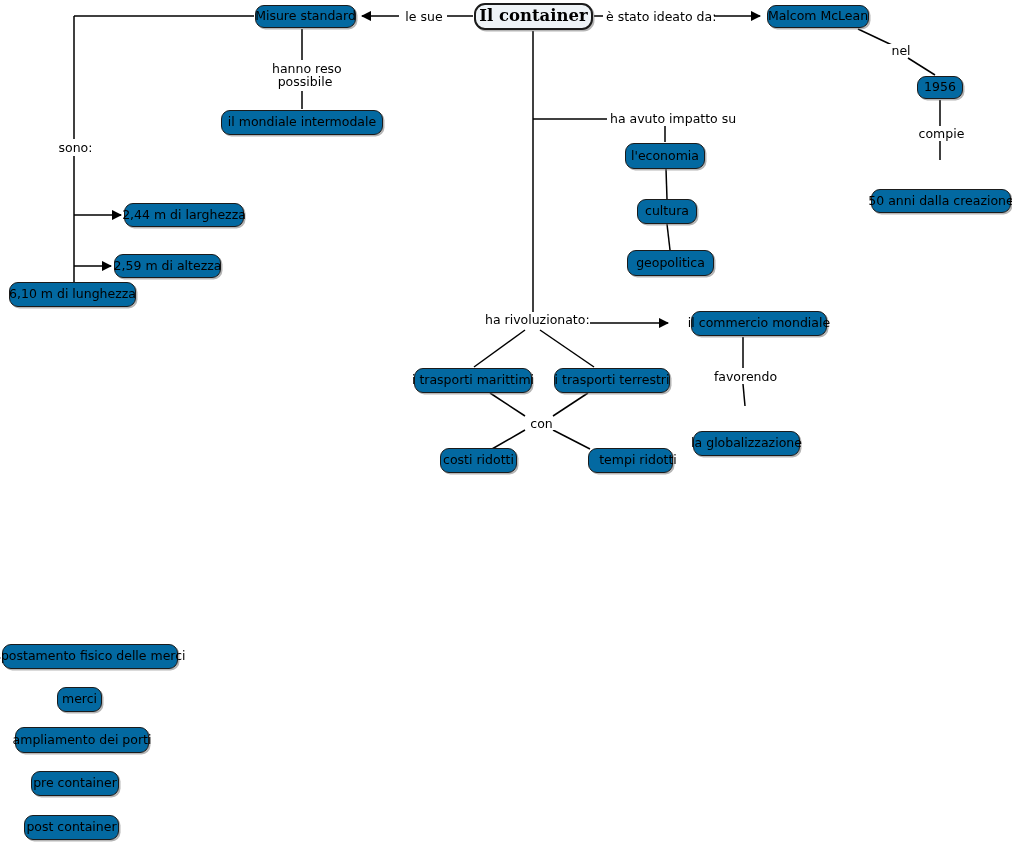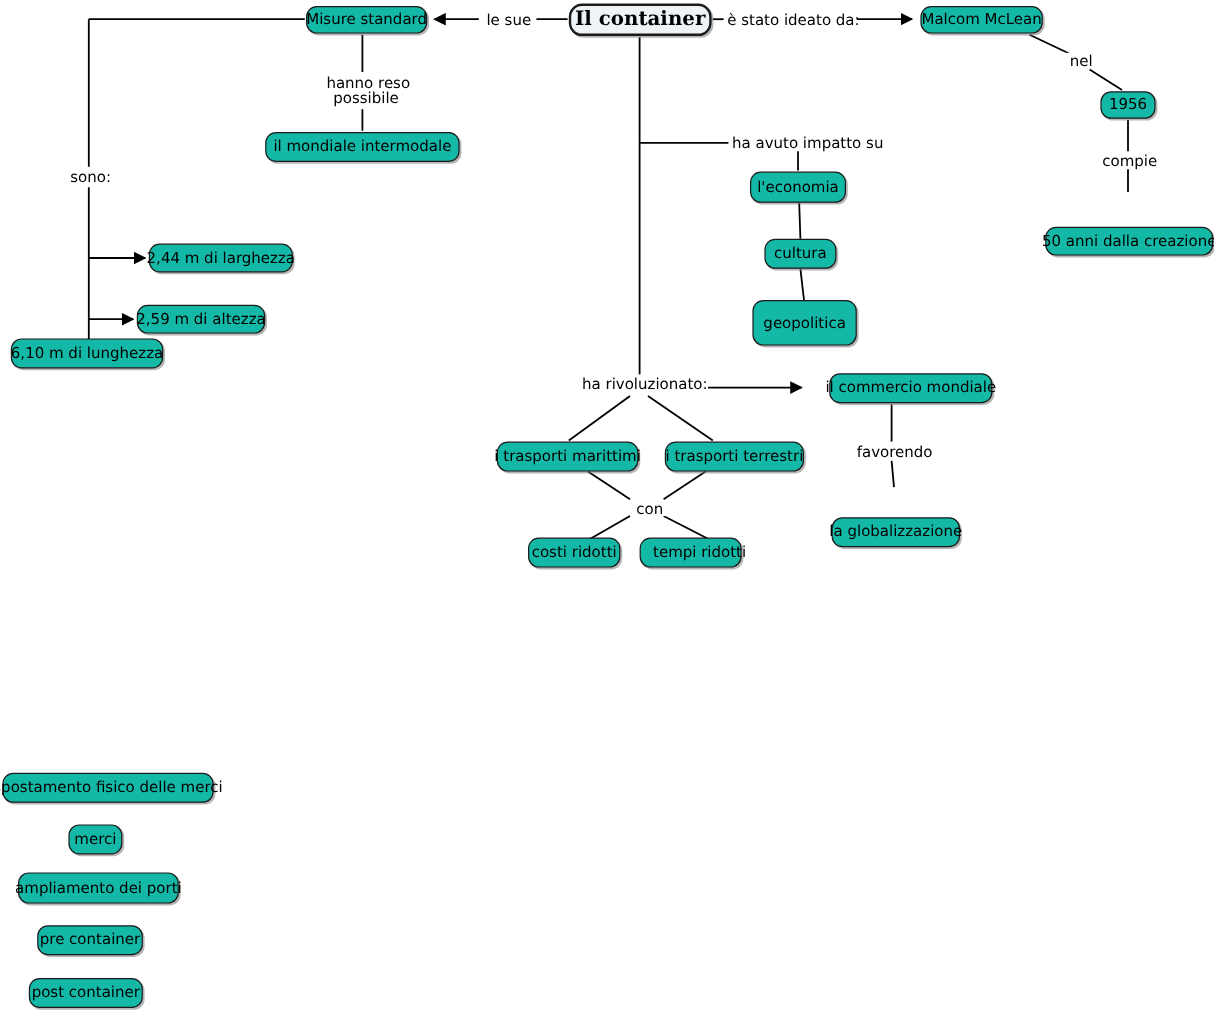--- a/index.html
+++ b/index.html
@@ -19,21 +19,21 @@
     position: absolute;
     left: 0;
     top: 0;
     width: 1012px;
     height: 844px;
     pointer-events: none;
   }
   .node {
     position: absolute;
     box-sizing: border-box;
-    background: #14b8a6;
+    background: #0369a1;
     border: 1.4px solid #1b1b1b;
     border-radius: 9px;
     color: #000000;
     font-size: 12.5px;
     line-height: 1;
     white-space: nowrap;
     display: flex;
     align-items: center;
     justify-content: center;
     box-shadow: 1.5px 1.5px 0 rgba(120,120,120,0.55);
@@ -123,27 +123,27 @@
       <div class="node" style="left: 255px; top: 5px; width: 101px; height: 23px;">Misure standard</div>
       <div class="node" style="left: 221px; top: 110px; width: 162px; height: 25px;">il mondiale intermodale</div>
       <div class="node" style="left: 124px; top: 203px; width: 120px; height: 24px;">2,44 m di larghezza</div>
       <div class="node" style="left: 114px; top: 254px; width: 107px; height: 24px;">2,59 m di altezza</div>
       <div class="node" style="left: 9px; top: 282px; width: 127px; height: 25px;">6,10 m di lunghezza</div>
       <div class="node" style="left: 767px; top: 5px; width: 102px; height: 23px;">Malcom McLean</div>
       <div class="node" style="left: 917px; top: 76px; width: 46px; height: 23px;">1956</div>
       <div class="node" style="left: 871px; top: 161px; width: 140px; height: 24px; margin-top: 28px;">50 anni dalla creazione</div>
       <div class="node" style="left: 625px; top: 143px; width: 80px; height: 26px;">l'economia</div>
       <div class="node" style="left: 637px; top: 199px; width: 60px; height: 25px;">cultura</div>
-      <div class="node" style="left: 627px; top: 250px; width: 87px; height: 38px;">geopolitica</div>
+      <div class="node" style="left: 627px; top: 250px; width: 87px; height: 26px;">geopolitica</div>
       <div class="node" style="left: 675px; top: 311px; width: 136px; height: 25px; margin-left: 16px;">il commercio mondiale</div>
       <div class="node" style="left: 693px; top: 431px; width: 107px; height: 25px;">la globalizzazione</div>
       <div class="node" style="left: 414px; top: 368px; width: 118px; height: 25px;">i trasporti marittimi</div>
       <div class="node" style="left: 554px; top: 368px; width: 116px; height: 25px;">i trasporti terrestri</div>
       <div class="node" style="left: 440px; top: 448px; width: 77px; height: 25px;">costi ridotti</div>
-      <div class="node" style="left: 533px; top: 448px; width: 85px; height: 25px; padding-left: 15px;">tempi ridotti</div>
+      <div class="node" style="left: 588px; top: 448px; width: 85px; height: 25px; padding-left: 15px;">tempi ridotti</div>
       <div class="node" style="left: 2px; top: 644px; width: 176px; height: 25px;">spostamento fisico delle merci</div>
       <div class="node" style="left: 57px; top: 687px; width: 45px; height: 25px;">merci</div>
       <div class="node" style="left: 15px; top: 727px; width: 134px; height: 26px;">ampliamento dei porti</div>
       <div class="node" style="left: 31px; top: 771px; width: 88px; height: 25px;">pre container</div>
       <div class="node" style="left: 24px; top: 815px; width: 95px; height: 25px;">post container</div>
     </div>
   <div id="labels">
       <div class="edge-label" style="left: 401px; top: 10px; width: 42px;">le sue</div>
       <div class="edge-label" style="left: 604px; top: 10px; width: 106px;">è stato ideato da:</div>
       <div class="edge-label" style="left: 888px; top: 44px; width: 22px; text-align: center;">nel</div>

